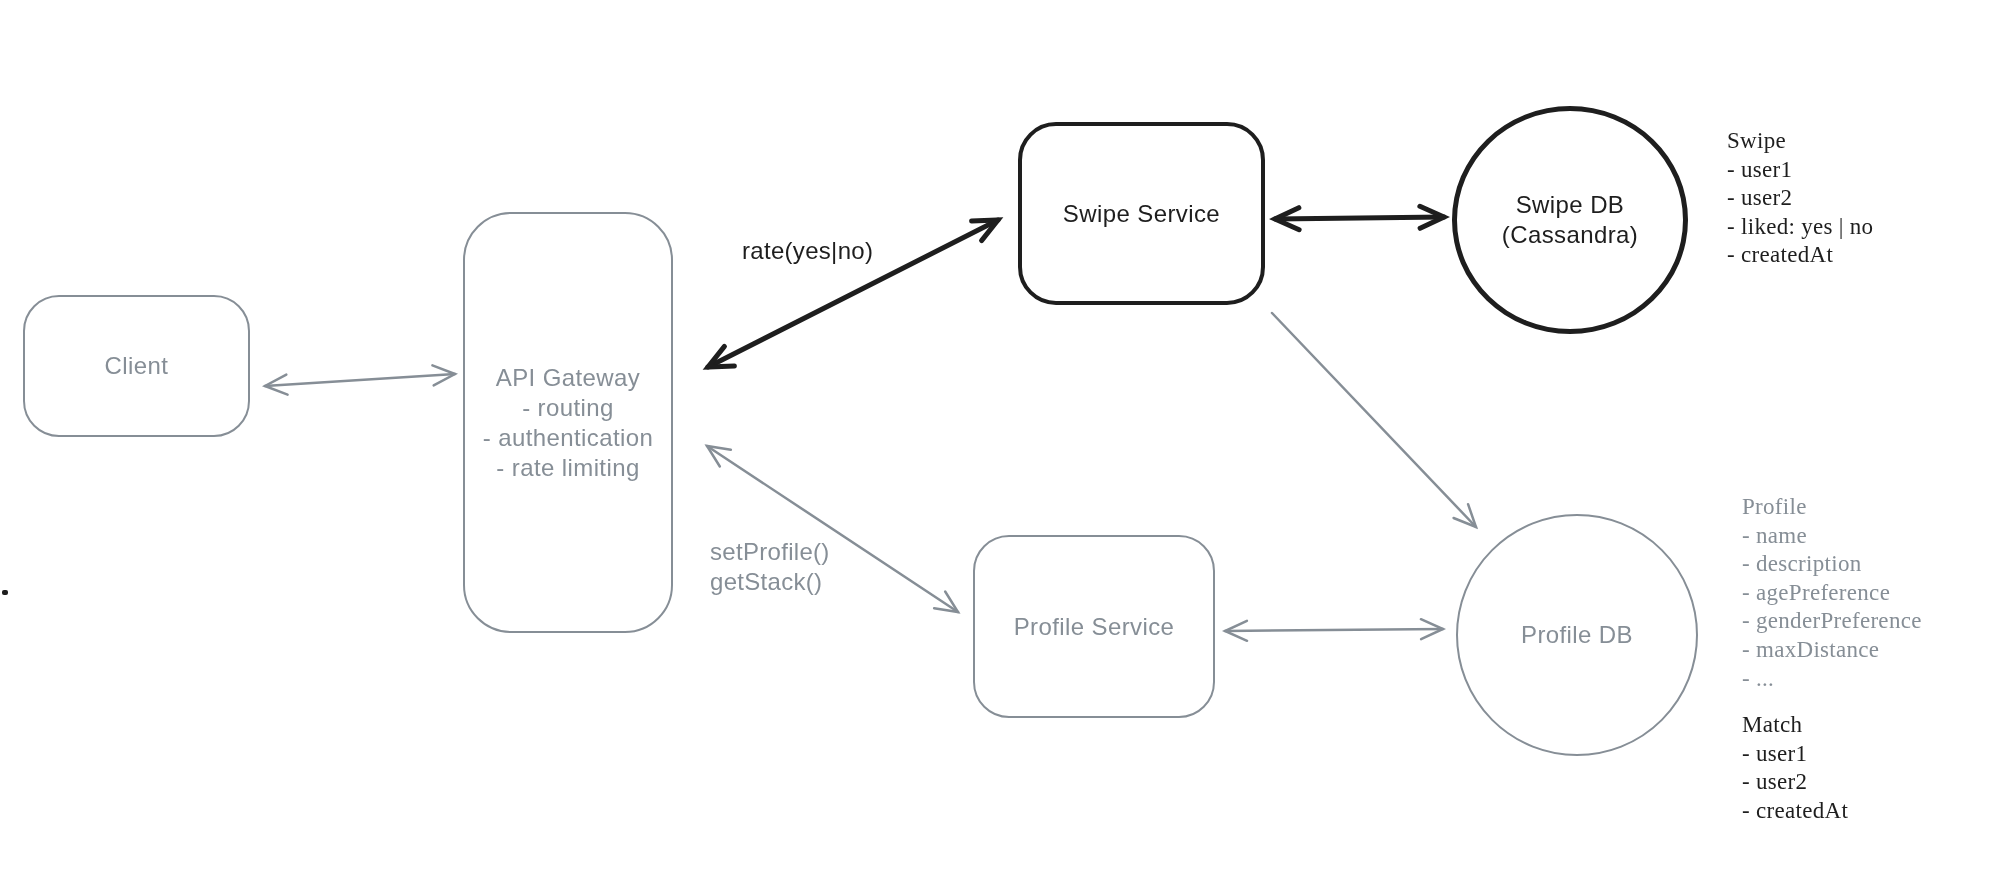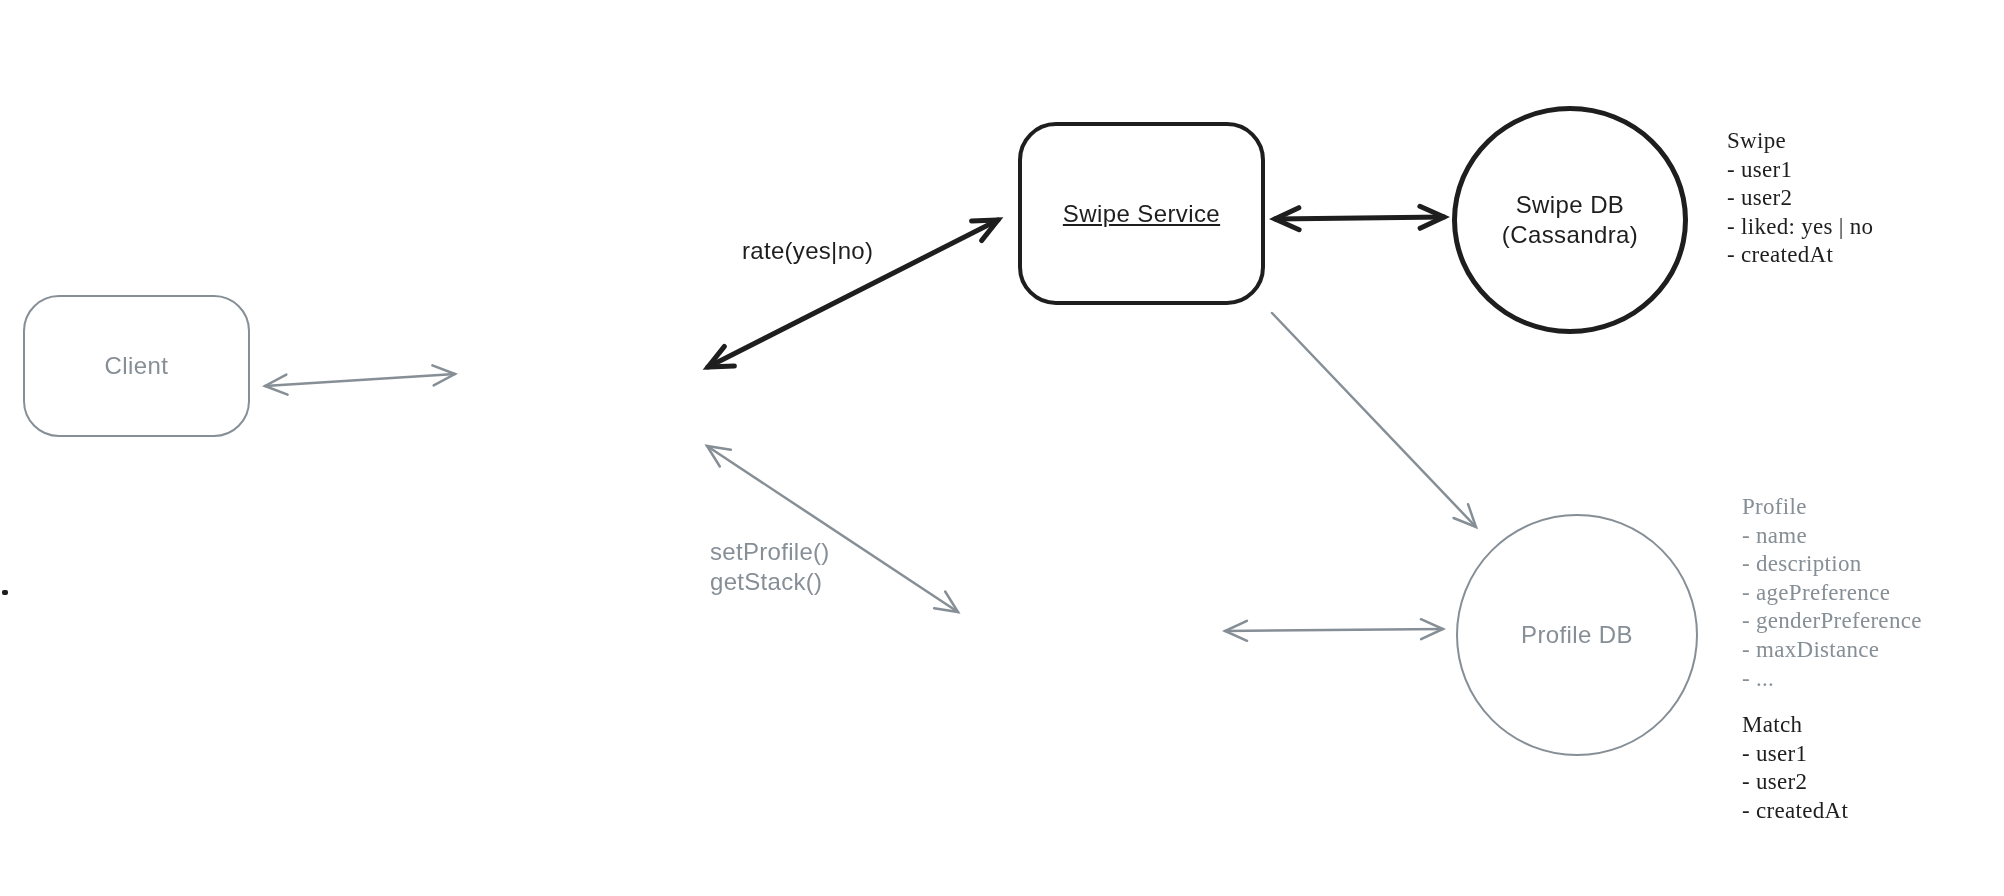--- a/index.html
+++ b/index.html
@@ -27,21 +27,20 @@
     box-sizing: border-box;
     background: #ffffff;
   }
   .rect-gray {
     border: 2.5px solid #868e96;
     color: #868e96;
   }
   .rect-black {
     border: 4.5px solid #1e1e1e;
     color: #1e1e1e;
-    text-decoration: underline;
   }
   .circle-black {
     border: 5.5px solid #1e1e1e;
     border-radius: 50%;
     color: #1e1e1e;
   }
   .circle-gray {
     border: 2.5px solid #868e96;
     border-radius: 50%;
     color: #868e96;
@@ -108,32 +107,43 @@
     <line x1="1275" y1="219" x2="1444" y2="217" stroke="#1e1e1e" stroke-width="5" stroke-linecap="round" marker-start="url(#ah-black)" marker-end="url(#ah-black)"></line>
     <line x1="1272" y1="313" x2="1476" y2="527" stroke="#868e96" stroke-width="2.5" stroke-linecap="round" marker-end="url(#ah-gray)"></line>
     <line x1="707" y1="446" x2="958" y2="612" stroke="#868e96" stroke-width="2.5" stroke-linecap="round" marker-start="url(#ah-gray)" marker-end="url(#ah-gray)"></line>
     <line x1="1225" y1="631" x2="1443" y2="629" stroke="#868e96" stroke-width="2.5" stroke-linecap="round" marker-start="url(#ah-gray)" marker-end="url(#ah-gray)"></line>
   </svg>
 
   <div class="node rect-gray" style="left:23px; top:295px; width:227px; height:142px; border-radius:36px;">
     <span class="node-label">Client</span>
   </div>
 
+  <div class="node rect-gray" style="left:463px; top:212px; width:210px; height:421px; border-radius:48px;">
+    <div class="node-label" style="line-height:30px;">
+      <div>API Gateway</div>
+      <div>- routing</div>
+      <div>- authentication</div>
+      <div>- rate limiting</div>
+    </div>
+  </div>
 
   <div class="node rect-black" style="left:1018px; top:122px; width:247px; height:183px; border-radius:38px;">
     <span class="node-label">Swipe Service</span>
   </div>
 
   <div class="node circle-black" style="left:1452px; top:106px; width:236px; height:228px;">
     <div class="node-label">
       <div>Swipe DB</div>
       <div>(Cassandra)</div>
     </div>
   </div>
 
+  <div class="node rect-gray" style="left:973px; top:535px; width:242px; height:183px; border-radius:36px;">
+    <span class="node-label">Profile Service</span>
+  </div>
 
   <div class="node circle-gray" style="left:1456px; top:514px; width:242px; height:242px;">
     <span class="node-label">Profile DB</span>
   </div>
 
   <div class="edge-label ink-black" style="left:742px; top:236px;">rate(yes|no)</div>
 
   <div class="edge-label ink-gray" style="left:710px; top:537px;">
     <div>setProfile()</div>
     <div>getStack()</div>

